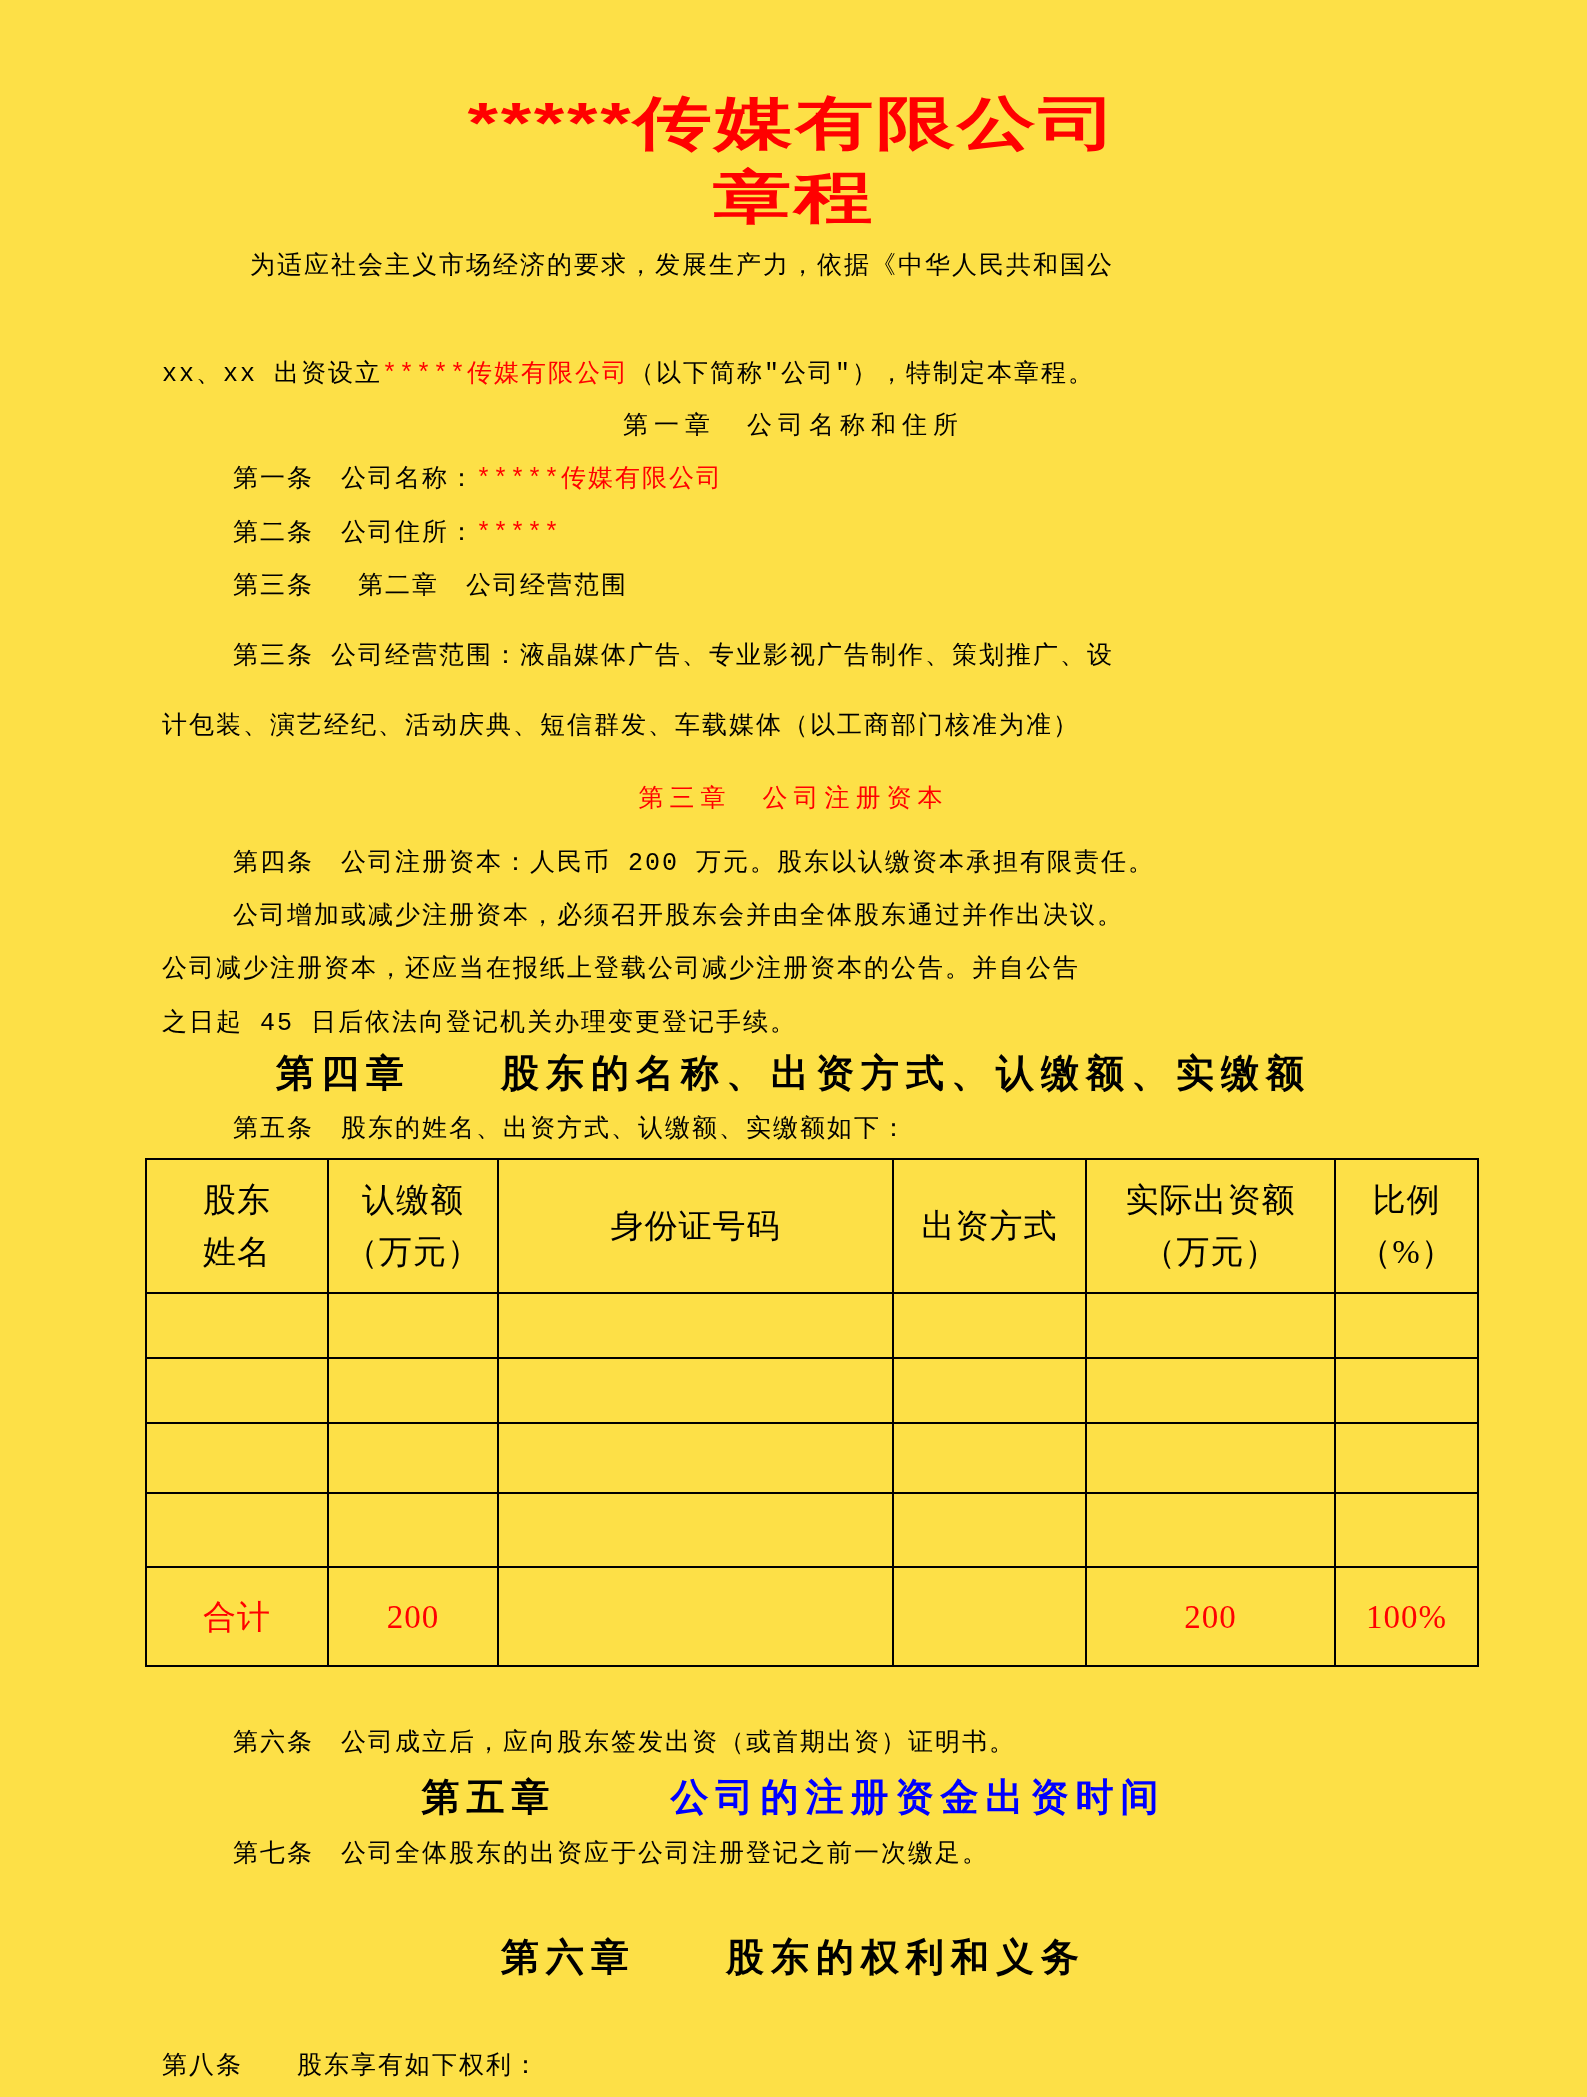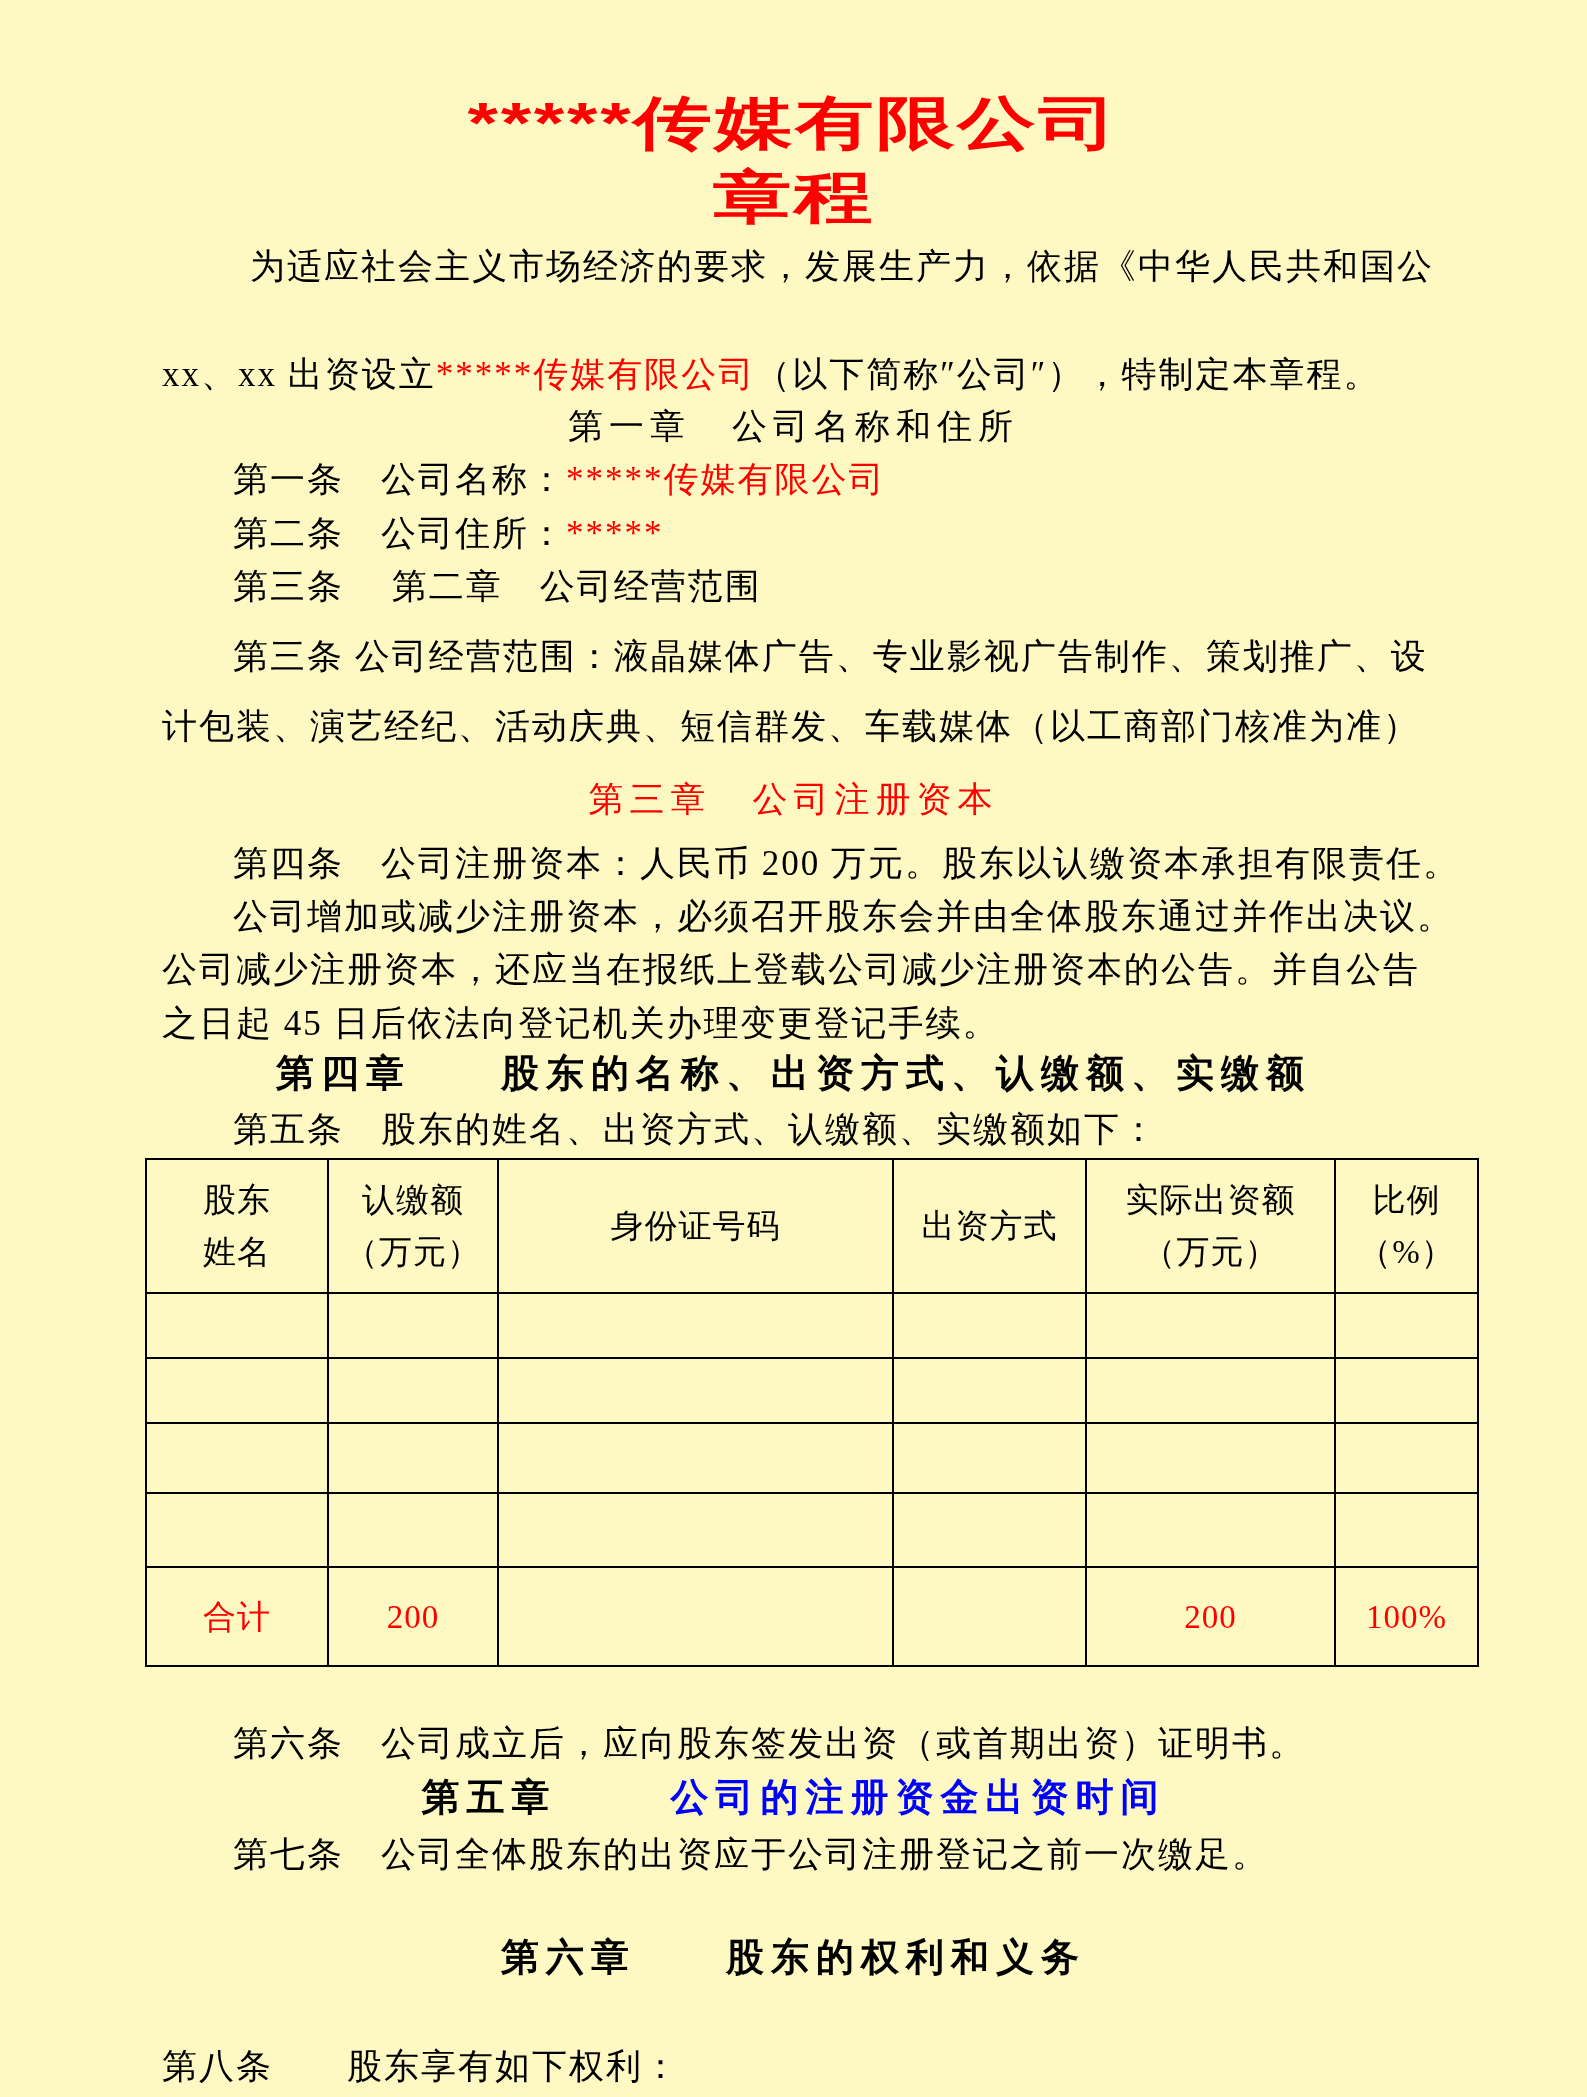--- a/index.html
+++ b/index.html
@@ -1,30 +1,31 @@
 <!DOCTYPE html>
 <html><head>
 <meta charset="utf-8">
 <style>
   * { margin:0; padding:0; box-sizing:border-box; }
   html,body { background:#ffffff; }
   .page {
     position:relative;
     width:1587px; height:2097px;
-    background:#fef9c3;
+    background:#fde047;
     color:#000000;
     font-family:"Liberation Serif","DejaVu Serif",serif;
     overflow:hidden;
   }
   .line {
     position:absolute;
     left:162px; width:1290px;
-    font-size:35px; line-height:40px;
+    font-size:25px; line-height:40px;
     letter-spacing:2px;
     white-space:pre;
+    font-family:Liberation Mono, monospace;
   }
   .center { left:0; width:1587px; text-align:center; }
   .ind-art { padding-left:71px; }   
   .ind-par { padding-left:88px; }   
   .red  { color:#ff0000; }
   .blue { color:#0000ff;margin-left:24px; }
   .doc-title {
     font-family:"Liberation Sans","DejaVu Sans",sans-serif;
     font-weight:bold; color:#ff0000;
     font-size:58px; line-height:62px; letter-spacing:2px;

